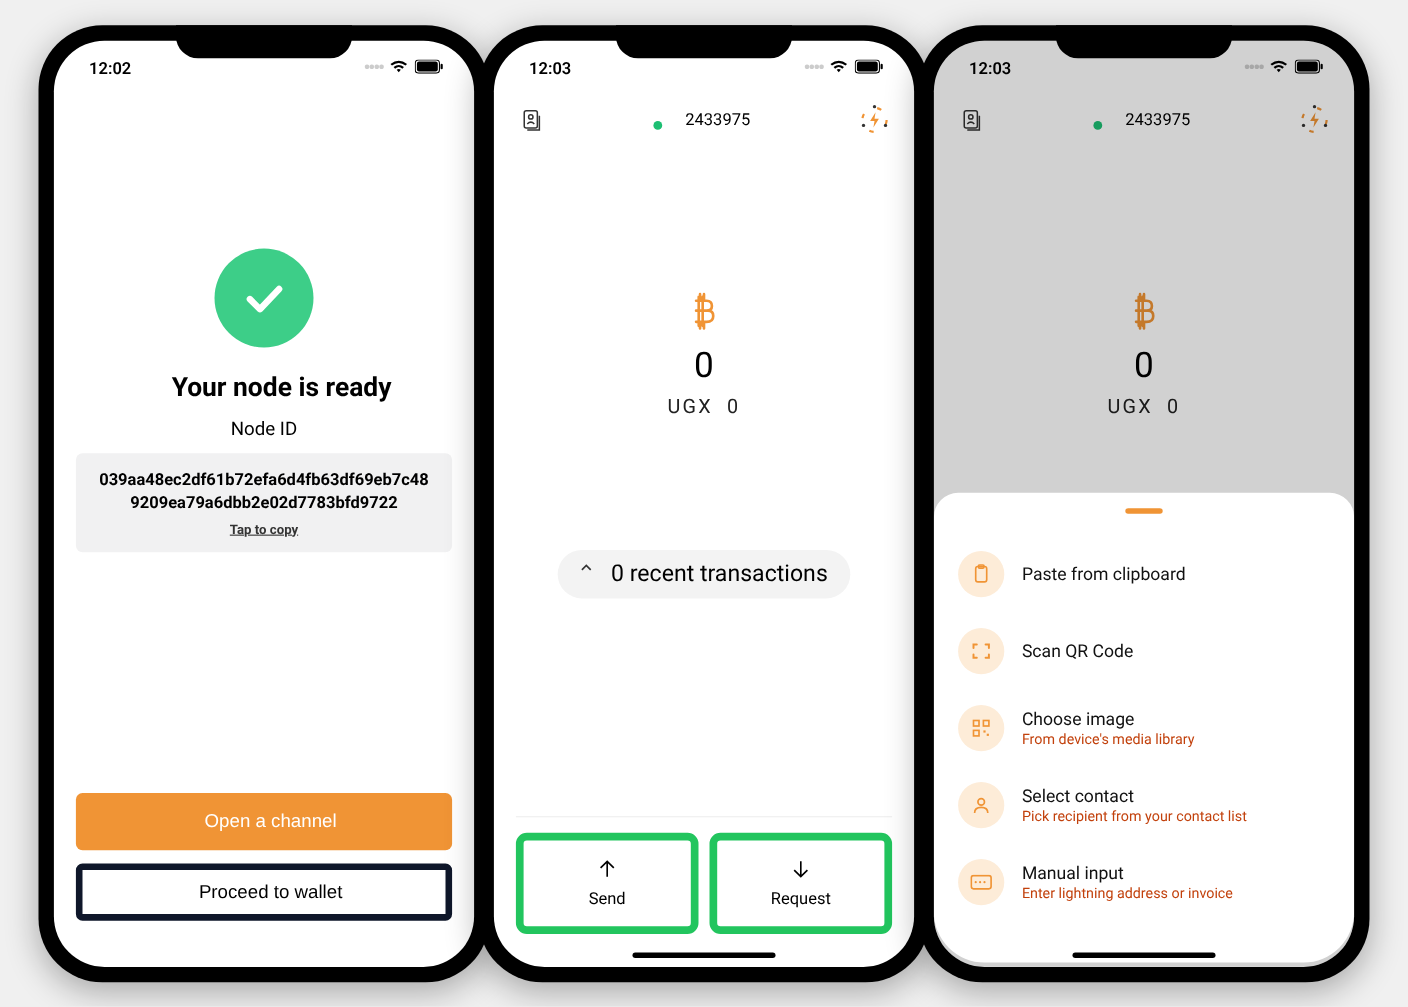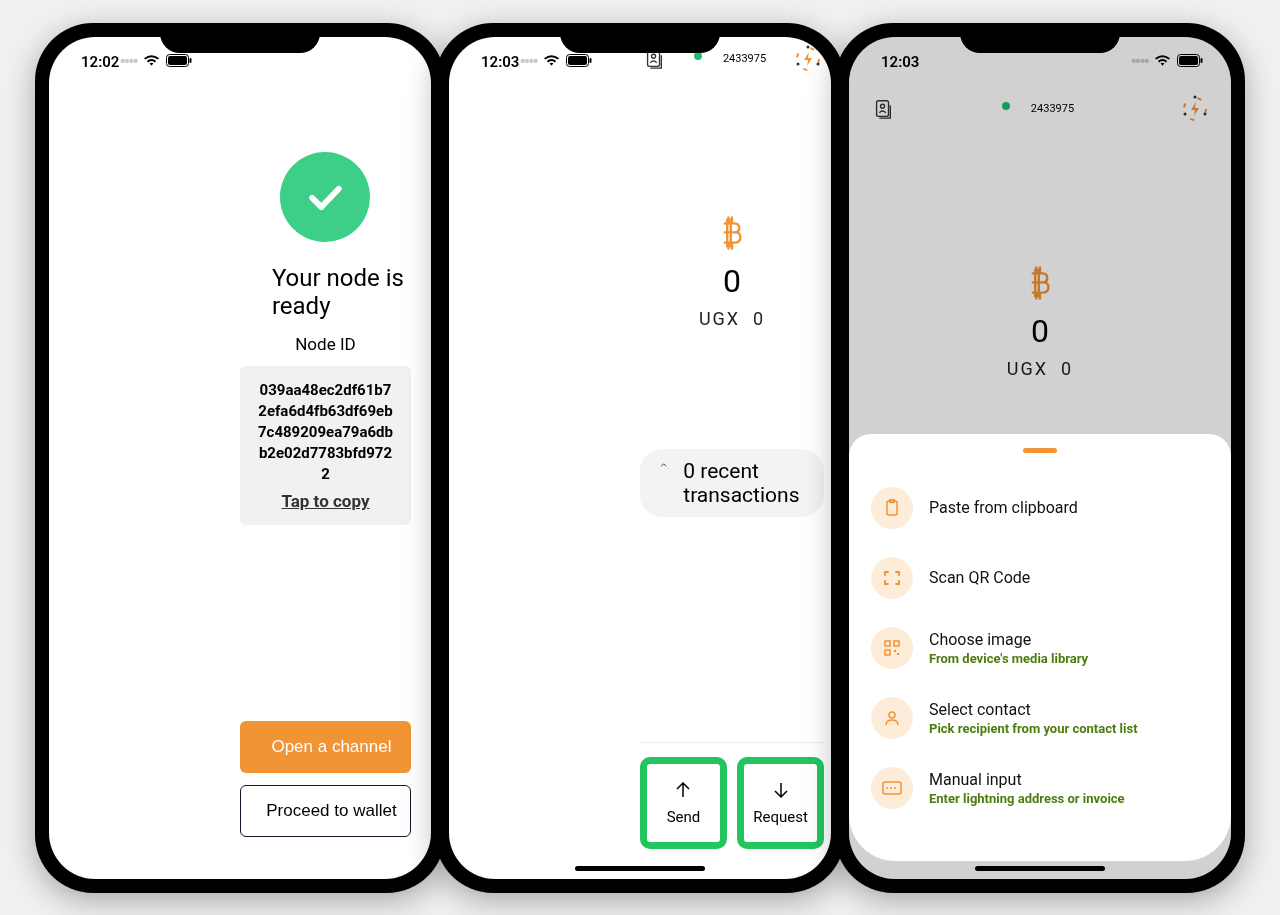--- a/index.html
+++ b/index.html
@@ -23,21 +23,21 @@
     margin: 0 -5px;
   }
   .screen {
     width: 100%;
     height: 100%;
     background: #fff;
     border-radius: 46px;
     overflow: hidden;
     position: relative;
     display: flex;
-    flex-direction: row;
+    flex-direction: column;
   }
   .notch {
     position: absolute;
     top: 0;
     left: 50%;
     transform: translateX(-50%);
     width: 160px;
     height: 30px;
     background: #000;
     border-radius: 0 0 20px 20px;
@@ -66,44 +66,44 @@
     border-radius: 3px;
   }
 
   
   .s1-center { flex: 1; display: flex; flex-direction: column; align-items: center; justify-content: center; transform: translateY(-40px); }
   .check-circle {
     width: 90px; height: 90px; border-radius: 50%;
     background: #3dce88; display: flex; align-items: center; justify-content: center;
     margin-bottom: 22px;
   }
-  .s1-title { font-size: 24px; font-weight: 400; margin-bottom: 14px; margin-left: 32px; }
+  .s1-title { font-size: 24px; font-weight: 700; margin-bottom: 14px; margin-left: 32px; }
   .s1-sub { font-size: 17px; margin-bottom: 12px; }
   .node-box {
     background: #f1f1f2; border-radius: 6px; padding: 14px 18px;
     width: 100%; text-align: center; font-weight: bold;
   }
   .node-id { font-size: 15px; word-break: break-all; margin-bottom: 6px; line-height: 1.4; }
-  .tap-copy { font-size: 17px; text-decoration: underline; color: #333; cursor: pointer; }
+  .tap-copy { font-size: 12px; text-decoration: underline; color: #333; cursor: pointer; }
   .s1-buttons { padding-bottom: 30px; }
   .btn {
     width: 100%; height: 52px; border-radius: 6px; font-size: 17px;
     font-weight: 500; border: none; cursor: pointer; margin-bottom: 12px;
     display: flex; align-items: center; justify-content: center; padding-left: 12px;
   }
   .btn-primary { background: #f09435; color: #fff; }
-  .btn-secondary { background: #fff; border: 1px solid #0f172a; color: #000; }
+  .btn-secondary { background: #fff; border: 6px solid #0f172a; color: #000; }
 
   
   .app-header {
     display: flex; justify-content: space-between; align-items: center;
     padding: 6px 0 0 0;
   }
   .hdr-icon { width: 28px; height: 28px; display: flex; align-items: center; justify-content: center; }
-  .hdr-center { display: flex; align-items: flex-start; gap: 21px; font-size: 11px; }
+  .hdr-center { display: flex; align-items: flex-end; gap: 21px; font-size: 15px; }
   .green-dot { width: 8px; height: 8px; background: #1dbf73; border-radius: 50%; }
   .lightning-badge { width: 32px; height: 32px; display: flex; align-items: center; justify-content: center; }
 
   
   .balance-area { text-align: center; margin-top: 140px; }
   .btc-icon { font-size: 30px; color: #f09435; font-weight: bold; margin-bottom: 4px; }
   .balance-main { font-size: 32px; margin-bottom: 8px; }
   .balance-fiat { font-size: 18px; letter-spacing: 2px; color: #222; }
 
   .recent-pill {
@@ -123,33 +123,33 @@
     font-size: 15px; cursor: pointer;
   }
 
   
   .dimmed { position: relative; }
   .dim-overlay { position: absolute; inset: 0; background: rgba(0,0,0,0.18); pointer-events: none; }
   .s3-bg { background: #fff; }
 
   
   .sheet {
-    position: absolute; left: 0; right: 0; bottom: 18px;
+    position: absolute; left: 0; right: 0; bottom: 4px;
     background: #fff; border-radius: 22px 22px 46px 46px;
     padding: 14px 22px 38px 22px;
   }
   .grab { width: 34px; height: 5px; background: #f09435; border-radius: 3px; margin: 0 auto 20px auto; }
   .sheet-item { display: flex; align-items: center; gap: 16px; padding: 14px 0; cursor: pointer; }
   .sheet-icon {
     width: 42px; height: 42px; border-radius: 50%; background: #fdecd8;
     display: flex; align-items: center; justify-content: center; flex-shrink: 0;
   }
   .sheet-text { display: flex; flex-direction: column; }
   .sheet-title { font-size: 16px; color: #111; }
-  .sheet-sub { font-size: 13px; color: #4d7c0f; margin-top: 2px; font-weight: bold; }
+  .sheet-sub { font-size: 13px; color: #c2410c; margin-top: 2px; }
 </style>
 </head>
 <body>
 
 <div class="phone">
   <div class="notch"></div>
   <div class="screen">
     <div class="status-bar">
       <span>12:02</span>
       <span class="status-right">

